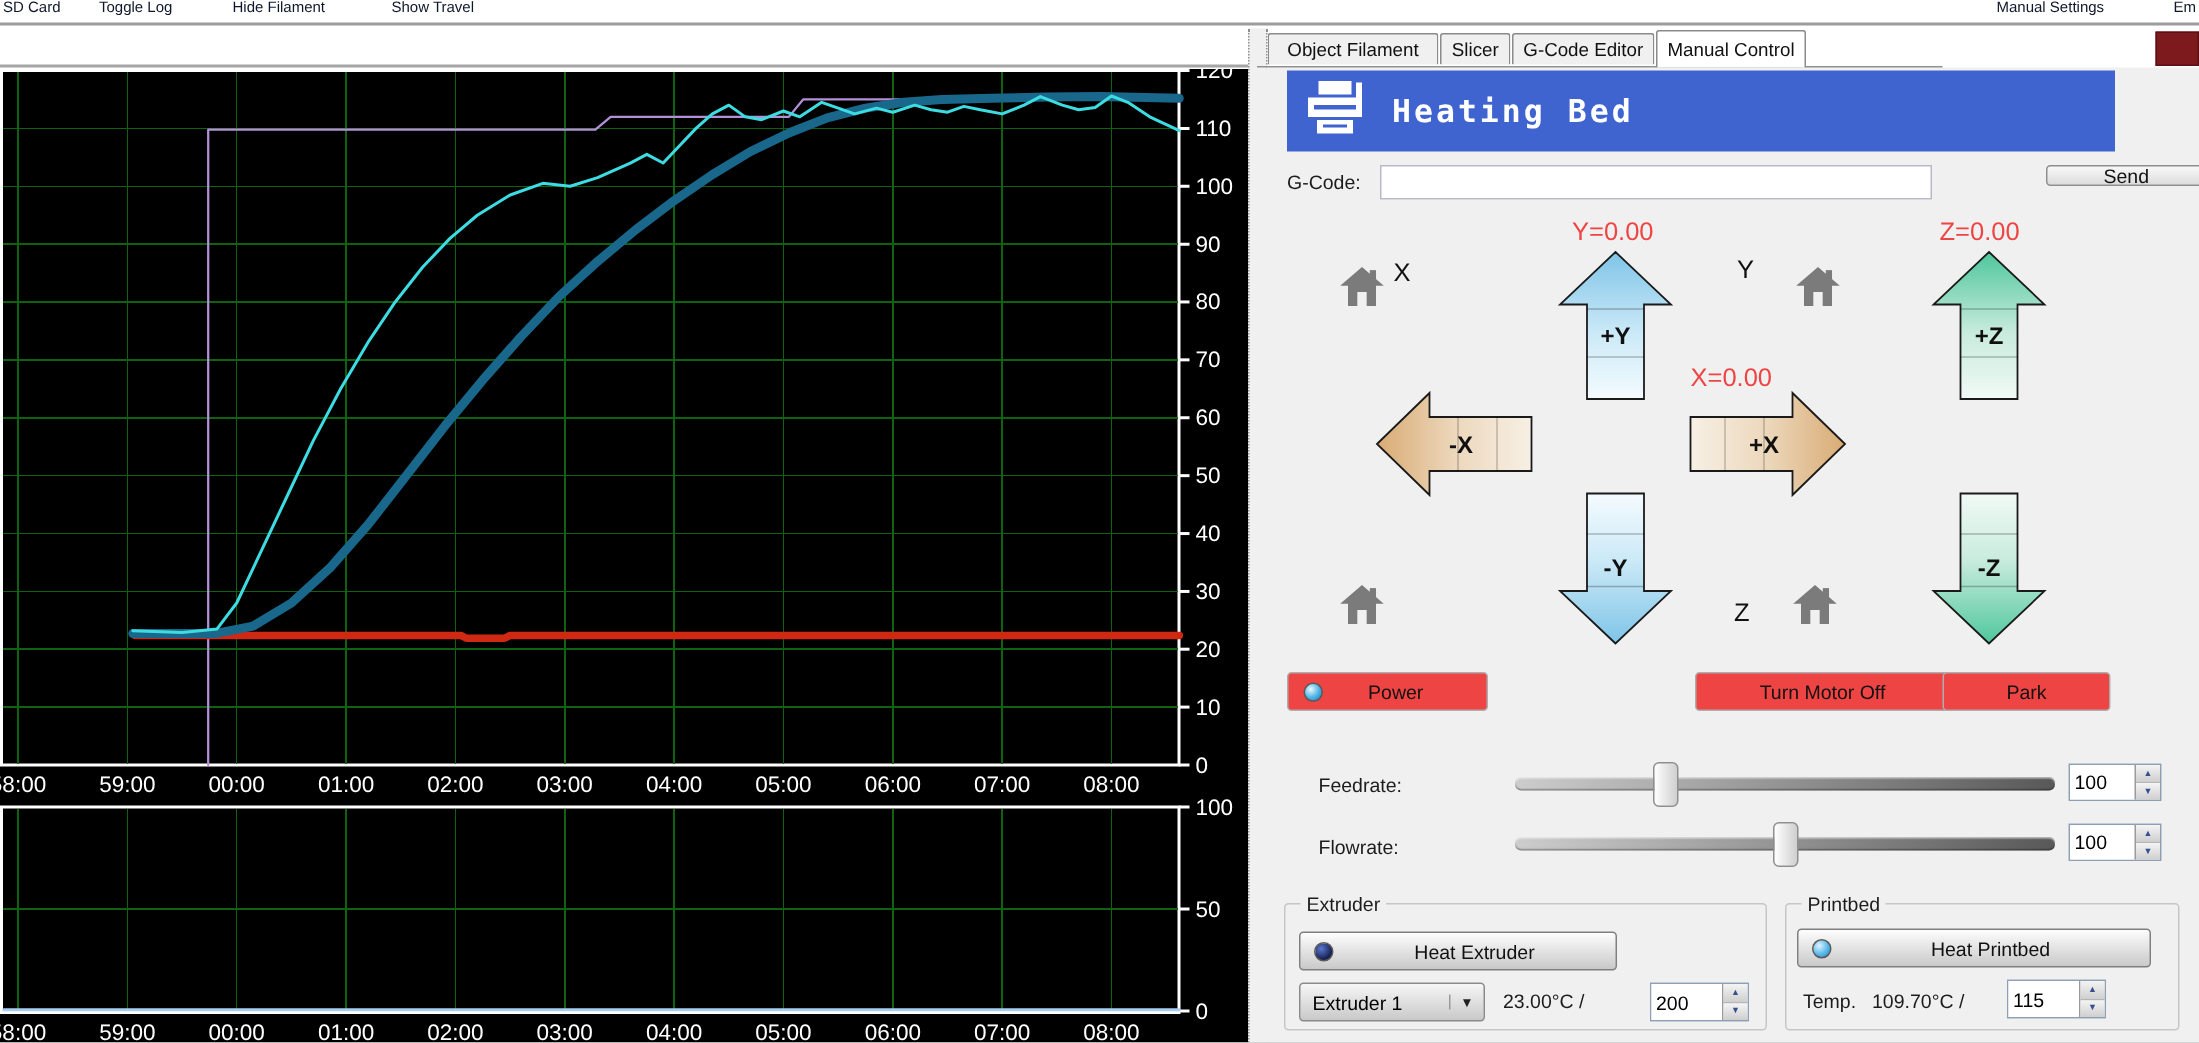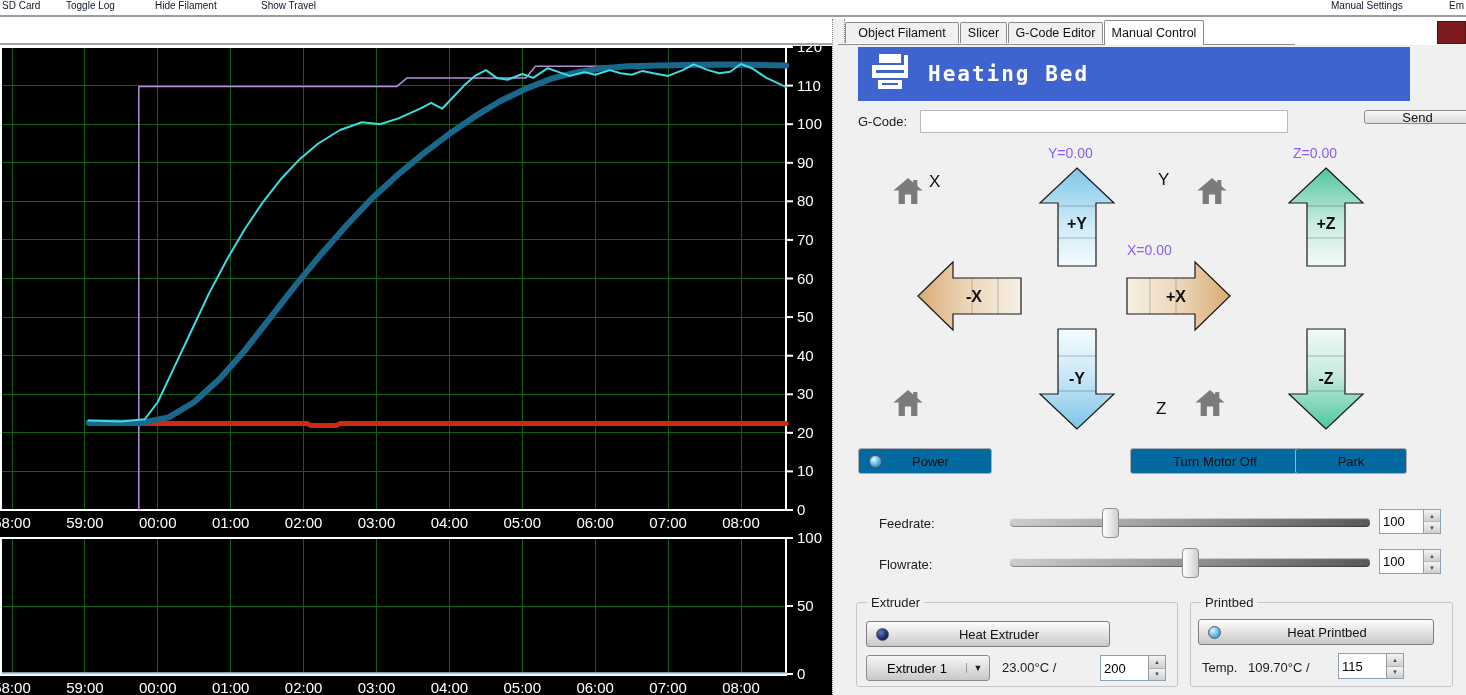--- a/index.html
+++ b/index.html
@@ -15,28 +15,28 @@
        border-radius:2px 2px 0 0;box-sizing:border-box;}
   .tab.active{top:20px;height:25px;line-height:24px;background:#fff;z-index:5;}
   
   #panel-bg{left:843px;top:45px;width:623px;height:650px;background:#f0f0f0;}
   #splitter{left:832px;top:19px;width:11px;height:676px;background:#f0f0f0;
             border-left:1px dotted #8f8f8f;border-right:1px dotted #8f8f8f;}
   #banner{left:858px;top:47px;width:552px;height:54px;background:#3f63cf;display:flex;align-items:center;}
   #banner-title{color:#fff;font-family:"DejaVu Sans Mono","Liberation Mono",monospace;
                 font-weight:bold;font-size:21px;letter-spacing:2px;margin-left:14px;}
   .fieldlabel{font-size:13px;color:#1c1c1c;white-space:nowrap;}
-  .coord{font-size:14px;color:#8b5cf6;white-space:nowrap;text-align:center;}
+  .coord{font-size:17px;color:#ef4444;white-space:nowrap;text-align:center;}
   .axisletter{font-size:17px;color:#111;}
   input.text{box-sizing:border-box;border:1px solid #b9b9c8;background:#fff;font-size:13px;
              font-family:"Liberation Sans",sans-serif;padding:2px 5px;outline:none;}
   .btn{box-sizing:border-box;border:1px solid #8e8e8e;border-radius:3px;
        background:linear-gradient(#f9f9f9,#dcdcdc);font-size:13px;color:#111;
        display:flex;align-items:center;justify-content:center;cursor:default;}
-  .btn.flat{background:#0369a1;border-color:#adadad;}
+  .btn.flat{background:#ef4444;border-color:#adadad;}
   .heatbtn{background:linear-gradient(#fdfdfd,#c9c9c9);border:1px solid #7f7f7f;border-radius:3px;
            box-sizing:border-box;display:flex;align-items:center;font-size:13px;color:#111;}
   .heatbtn .lbl{flex:1;text-align:center;}
   .led{width:13px;height:13px;border-radius:50%;border:1px solid #5a5a5a;box-sizing:border-box;}
   .led.power{background:radial-gradient(circle at 35% 32%,#eaf9ff,#4ab2e6 55%,#1b76ad);}
   .led.ext{background:radial-gradient(circle at 35% 32%,#5b77d0,#131f4e 70%);}
   .led.bed{background:radial-gradient(circle at 35% 32%,#dff4ff,#59b9e9 55%,#2a84c0);}
   .group{border:1px solid #c6c6c6;border-radius:3px;box-sizing:border-box;}
   .group-label{position:absolute;top:-8px;left:10px;background:#f0f0f0;padding:0 4px;font-size:13px;color:#1c1c1c;}
   .slider-track{height:9px;border-radius:4px;background:linear-gradient(to right,#cdcdcd,#585858);
@@ -45,21 +45,21 @@
                 background:linear-gradient(to right,#ffffff,#cfcfcf);box-sizing:border-box;}
   .spin{display:flex;box-sizing:border-box;border:1px solid #8fa0b5;background:#fff;}
   .spin input{flex:1;min-width:0;border:none;outline:none;font-size:13px;padding:2px 3px;
               font-family:"Liberation Sans",sans-serif;}
   .spin .btns{width:16px;display:flex;flex-direction:column;border-left:1px solid #9a9a9a;}
   .spin .btns div{flex:1;font-size:6px;line-height:1;display:flex;align-items:center;justify-content:center;
                   color:#35508c;background:linear-gradient(#f4f4f4,#cfcfcf);border-bottom:1px solid #b5b5b5;}
   .spin .btns div:last-child{border-bottom:none;}
   .dropdown{box-sizing:border-box;border:1px solid #8a8a8a;border-radius:3px;
             background:linear-gradient(#f6f6f6,#c9c9c9);display:flex;align-items:center;font-size:13px;}
-  .dropdown .txt{flex:1;padding-left:8px;margin-left:12px;}
+  .dropdown .txt{flex:1;padding-left:8px;}
   .dropdown .caret{width:22px;text-align:center;font-size:9px;color:#222;border-left:1px solid #9a9a9a;}
   #charts{position:absolute;left:0;top:46px;background:#000;}
   #charts text{fill:#fff;font-size:15px;font-family:"Liberation Sans",sans-serif;}
   .arrow-label{font-weight:bold;font-size:16px;fill:#101010;font-family:"Liberation Sans",sans-serif;}
   #emergency{left:1437px;top:21px;width:29px;height:23px;background:#7c1a1d;border:1px solid #5d1013;box-sizing:border-box;}
 </style>
 </head>
 <body>
 
 <div id="page">
@@ -331,21 +331,21 @@
     <input value="100" style="">
     <div class="btns">
         <div>▲</div>
         <div>▼</div>
       </div>
   </div>
 
   <div class="group abs" style="left:856px;top:602px;width:322px;height:85px;">
     <span class="group-label">Extruder</span>
   </div>
-  <div class="heatbtn abs" style="left:866px;top:621px;width:244px;height:26px;">
+  <div class="heatbtn abs" style="left:866px;top:621px;width:212px;height:26px;">
     <span class="led ext" style="margin-left:9px;"></span>
     <span class="lbl">Heat Extruder</span>
   </div>
   <div class="dropdown abs" style="left:866px;top:655px;width:124px;height:26px;">
     <span class="txt">Extruder 1</span>
     <span class="caret">▼</span>
   </div>
   <span class="fieldlabel abs" style="left:1002px;top:660px;">23.00°C /</span>
   <div class="spin abs" style="left:1100px;top:655px;width:66px;height:26px;">
     <input value="200" style="">

